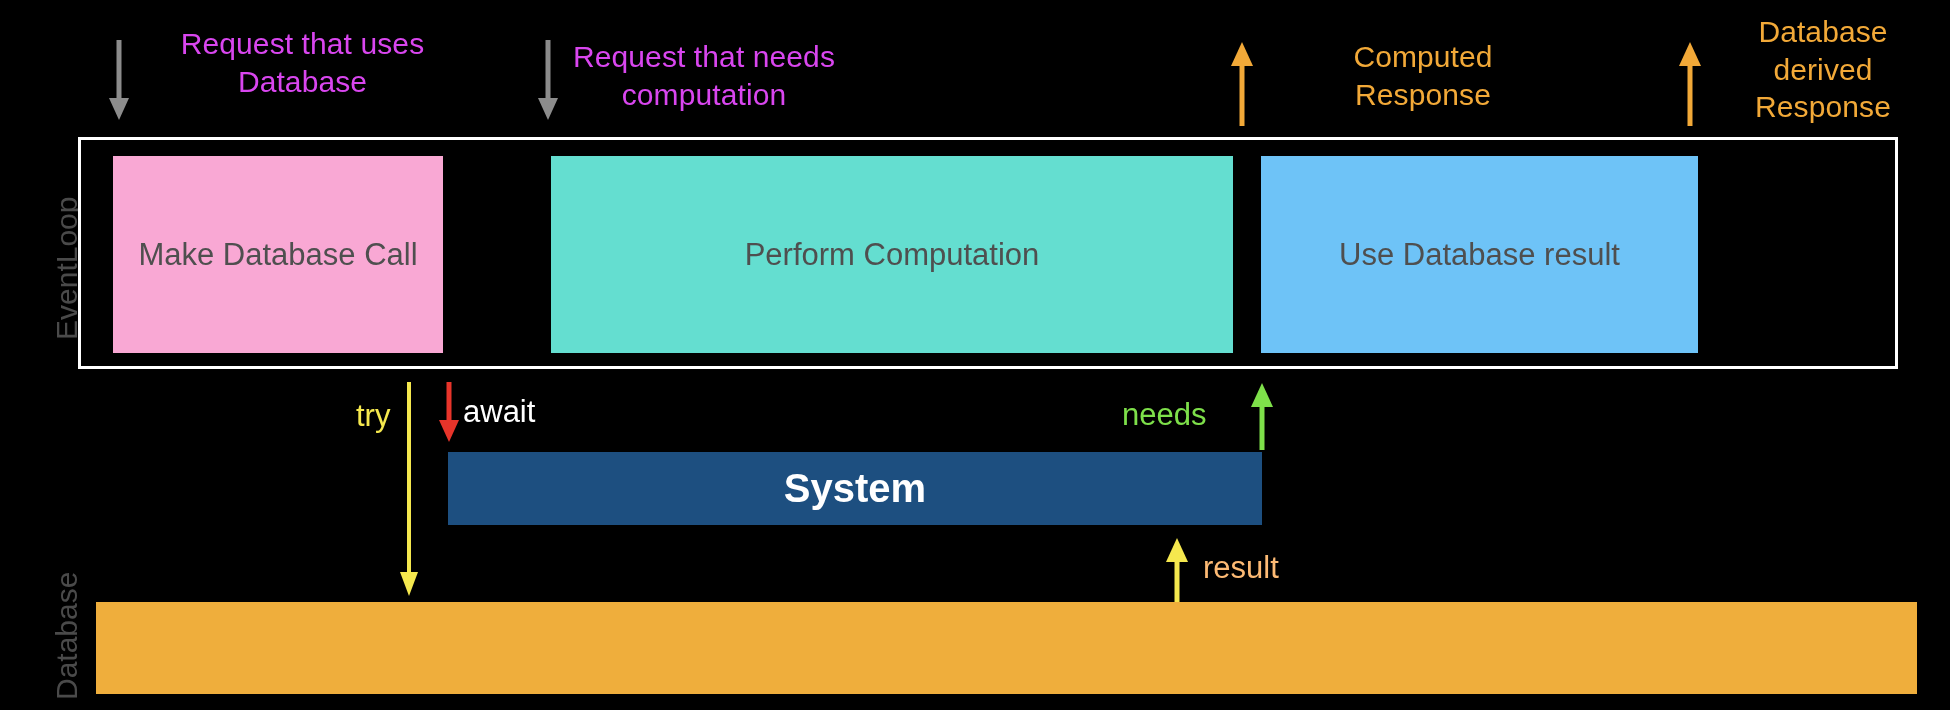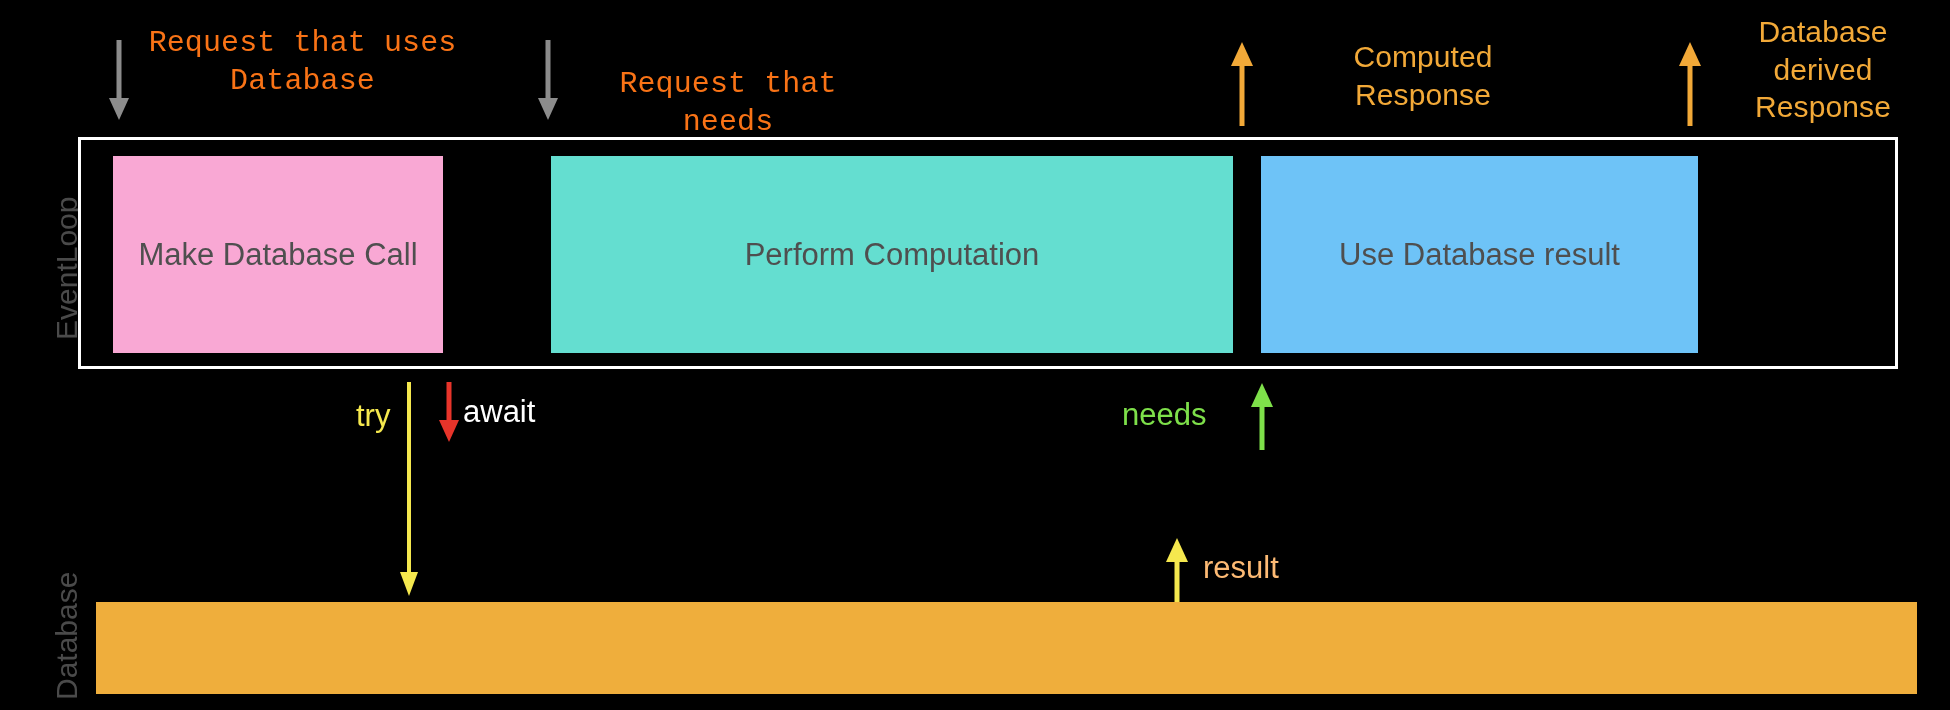--- a/index.html
+++ b/index.html
@@ -20,21 +20,21 @@
 
   
   .top-label {
     position: absolute;
     font-size: 30px;
     line-height: 1.25;
     text-align: center;
     white-space: pre-line;
     letter-spacing: 0.1px;
   }
-  .top-label.gray  { color: #f97316; font-family: Liberation Mono, monospace; }
+  .top-label.gray  { color: #d946ef; }
   .top-label.orange{ color: #f2a938; }
 
   
   .side-caption {
     position: absolute;
     color: #4a4a4a;
     font-size: 30px;
     white-space: nowrap;
     transform-origin: 0 0;
     transform: rotate(-90deg);
@@ -131,21 +131,21 @@
   <div class="arrow" style="left:1675px; top:40px;">
     <svg width="30" height="86" viewBox="0 0 30 86">
       <line x1="15" y1="86" x2="15" y2="20" stroke="#f2a938" stroke-width="5"></line>
       <polygon points="15,2 4,26 26,26" fill="#f2a938"></polygon>
     </svg>
   </div>
 
   <div class="top-label gray" style="left:140px; top:25px; width:325px;">Request that uses
 Database</div>
 
-  <div class="top-label gray" style="left:568px; top:38px; width:320px;margin-top:28px;">Request that needs
+  <div class="top-label gray" style="left:544px; top:38px; width:320px;">Request that needs
 computation</div>
 
   <div class="top-label orange" style="left:1318px; top:38px; width:210px;">Computed
 Response</div>
 
   <div class="top-label orange" style="left:1718px; top:13px; width:210px;">Database
 derived
 Response</div>
 
   <div class="side-caption" style="left:50px; top:340px;">EventLoop</div>
@@ -197,16 +197,19 @@
 
   <div class="arrow" style="left:1162px; top:537px;">
     <svg width="30" height="66" viewBox="0 0 30 66">
       <line x1="15" y1="66" x2="15" y2="18" stroke="#f5e84e" stroke-width="5"></line>
       <polygon points="15,1 4,25 26,25" fill="#f5e84e"></polygon>
     </svg>
   </div>
 
   <div class="flow-label" style="left:1203px; top:550px; color:#fdba74;">result</div>
 
+  <div id="system-bar">
+    <span class="label">System</span>
+  </div>
 
   <div id="database-bar"></div>
 
 </div>
 
 </body></html>

